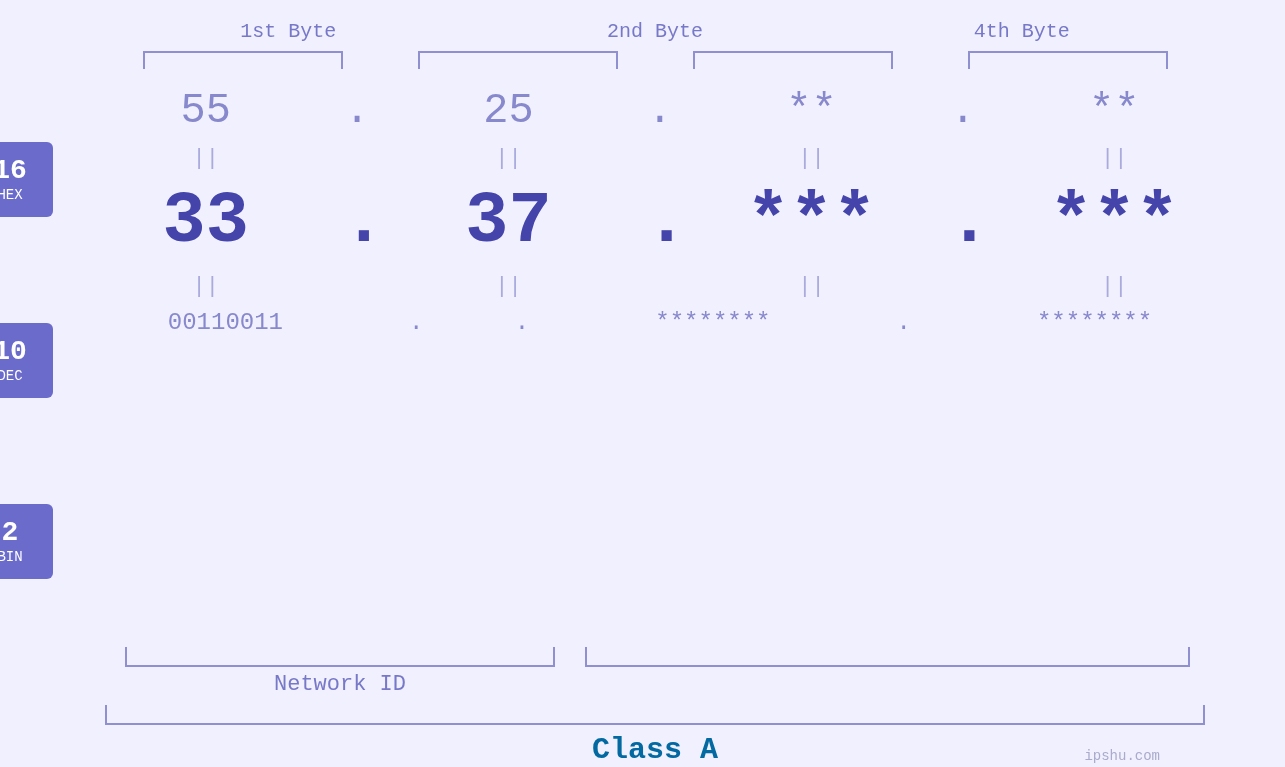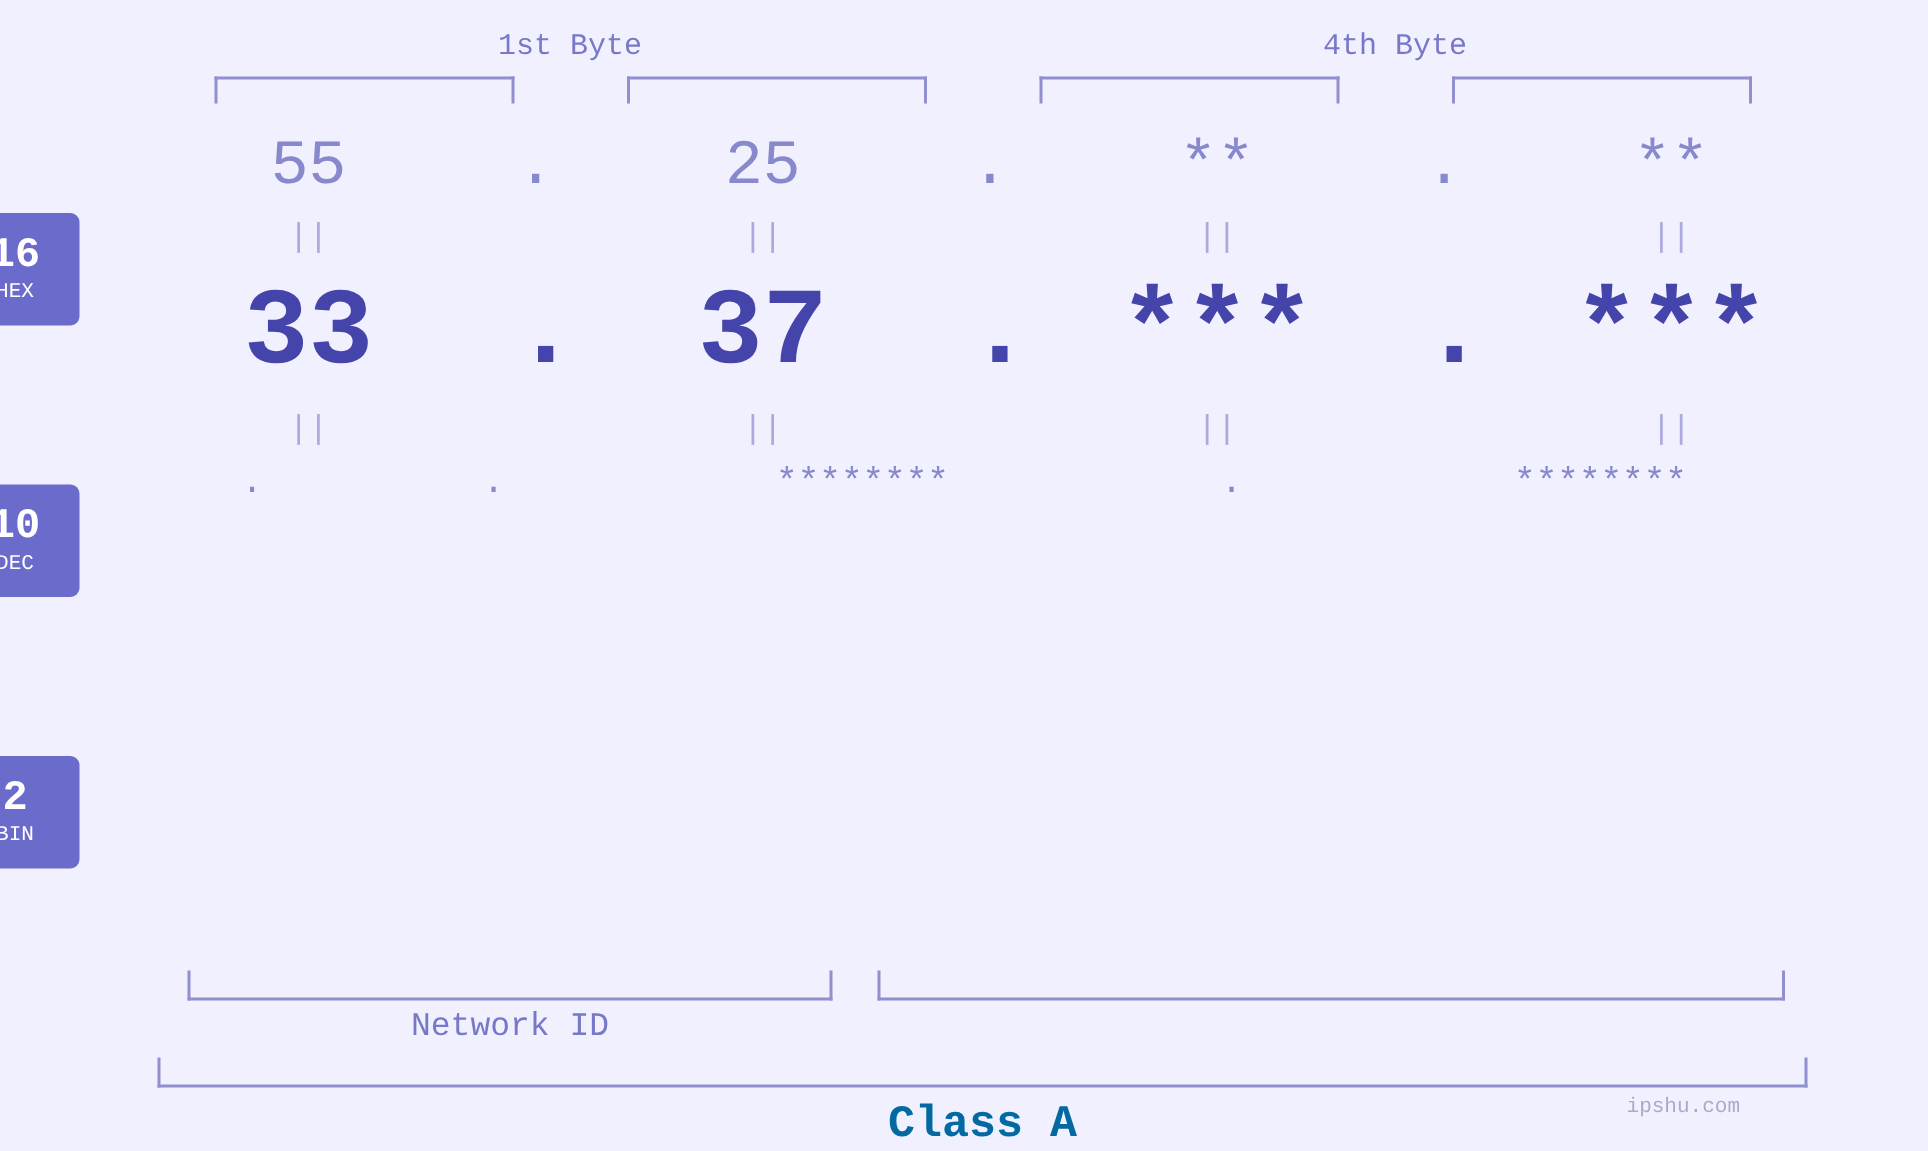--- a/index.html
+++ b/index.html
@@ -248,34 +248,35 @@
       color: #0369a1;
       font-size: 30px;
       font-family: 'Courier New', Courier, monospace;
       font-weight: bold;
       margin-top: 8px;
     }
 
     
     .watermark {
       position: absolute;
-      bottom: 21px;
+      bottom: 3px;
       right: 20px;
       color: #aaaacc;
       font-size: 14px;
       font-family: 'Courier New', Courier, monospace;
     }
   </style>
 </head>
 <body>
 
 <div class="container">
 
   <div class="byte-headers">
     <div class="byte-header">1st Byte</div>
+    <div class="byte-header">2nd Byte</div>
     <div class="byte-header">4th Byte</div>
   </div>
 
   <div class="bracket-row">
     <div class="bracket"></div>
     <div class="bracket"></div>
     <div class="bracket"></div>
     <div class="bracket"></div>
   </div>
 
@@ -332,20 +333,21 @@
         <span class="sep">||</span>
         <span class="sep-dot"></span>
         <span class="sep">||</span>
         <span class="sep-dot"></span>
         <span class="sep">||</span>
         <span class="sep-dot"></span>
         <span class="sep">||</span>
       </div>
 
       <div class="values-row bin-row">
+        <span class="cell-value">00110011</span>
         <span class="dot bin-row">.</span>
         <span class="dot bin-row">.</span>
         <span class="cell-value">********</span>
         <span class="dot bin-row">.</span>
         <span class="cell-value">********</span>
       </div>
 
     </div>
   </div>
 

